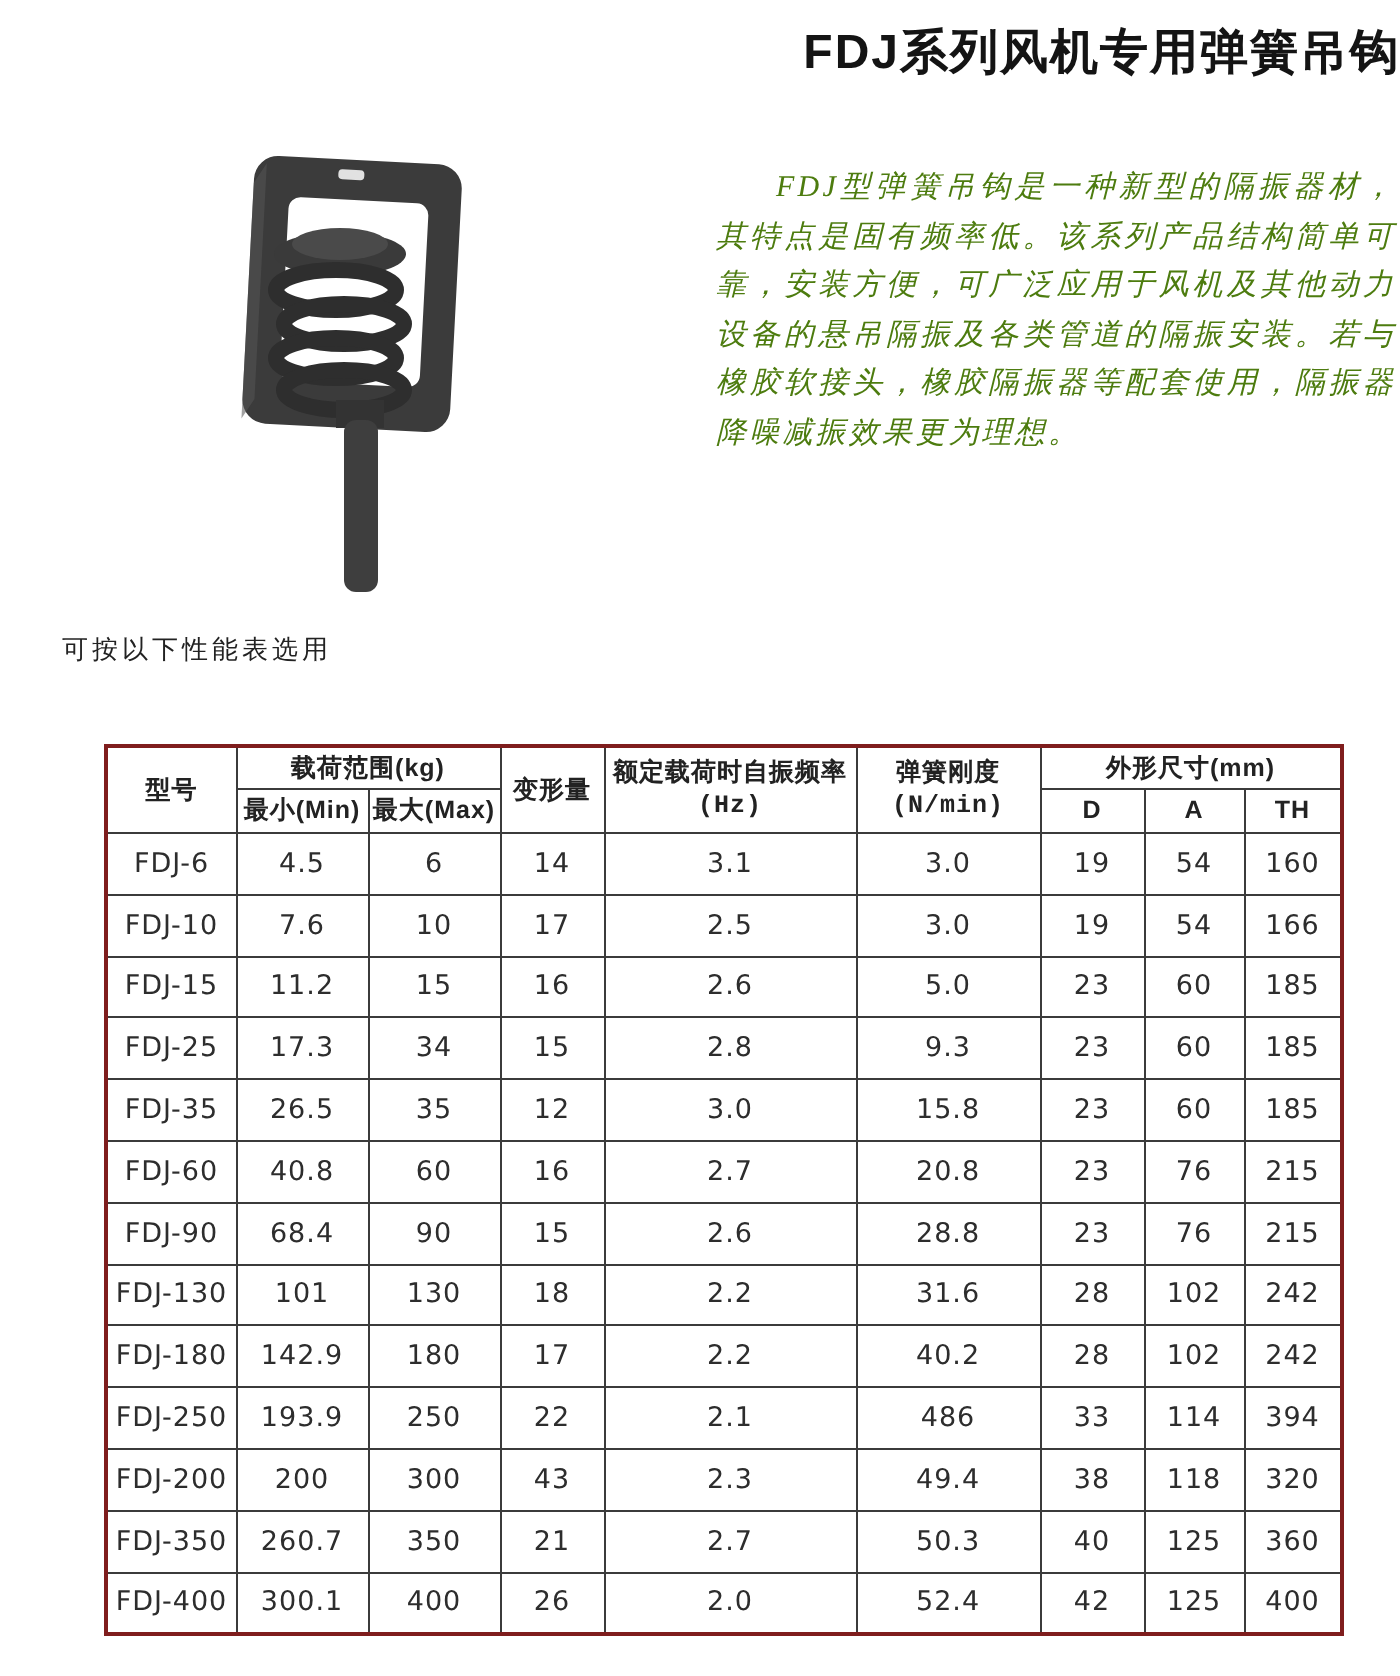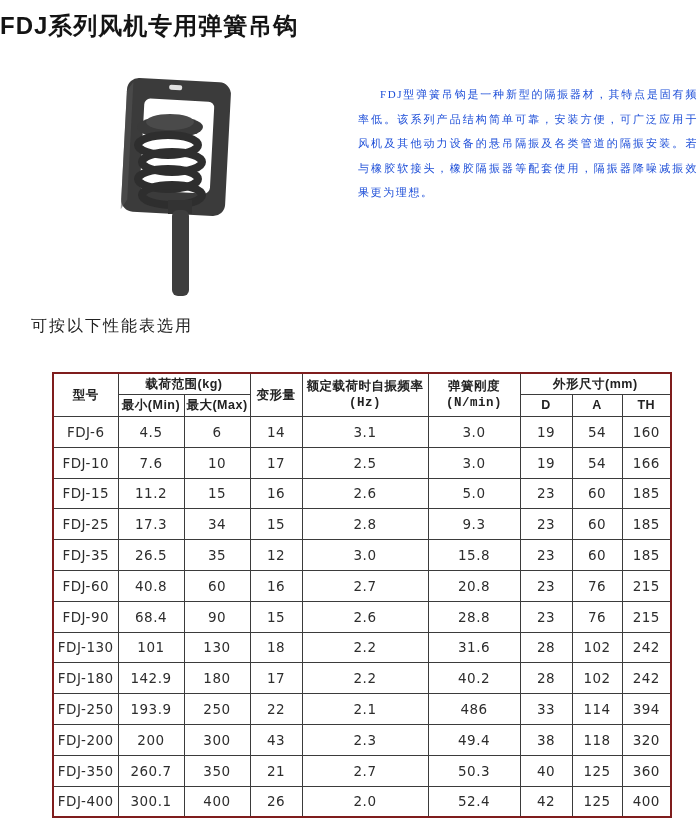--- a/index.html
+++ b/index.html
@@ -7,42 +7,43 @@
     width: 700px; height: 838px;
     background: #ffffff;
     position: relative;
     overflow: hidden;
     font-family: "Liberation Sans", sans-serif;
     color: #1e1e1e;
   }
   .page-title {
     position: absolute; top: 10px; left: 0; width: 100%;
     margin: 0;
-    text-align: left;
+    text-align: right;
     font-size: 24px; font-weight: bold; letter-spacing: 1px;
     color: #141414;
     font-family: "Liberation Sans", "DejaVu Sans", sans-serif;
   }
   .product-figure {
     position: absolute; left: 106px; top: 70px;
     width: 235px; height: 235px; margin: 0;
   }
   .intro {
     position: absolute; left: 358px; top: 82px; width: 340px;
     margin: 0;
     font-family: "Liberation Serif", "DejaVu Serif", serif;
-    font-size: 11px; line-height: 24.5px; letter-spacing: 1.6px;
+    font-size: 15px; line-height: 24.5px; letter-spacing: 1.6px;
     text-align: justify; text-indent: 2em;
-    color: #1d4ed8;
+    color: #4d7c0f;
+    font-style: italic;
   }
   .caption {
     position: absolute; left: 31px; top: 316px;
     margin: 0;
     font-family: "Liberation Serif", "DejaVu Serif", serif;
-    font-size: 16px; letter-spacing: 2px;
+    font-size: 13px; letter-spacing: 2px;
     color: #222222;
   }
   .perf-table {
     position: absolute; left: 52px; top: 372px;
     width: 618px;
     border-collapse: collapse; table-layout: fixed;
     border: 2px solid #7f1d1d;
   }
   .perf-table th, .perf-table td {
     border: 1px solid #3b3b3b;

